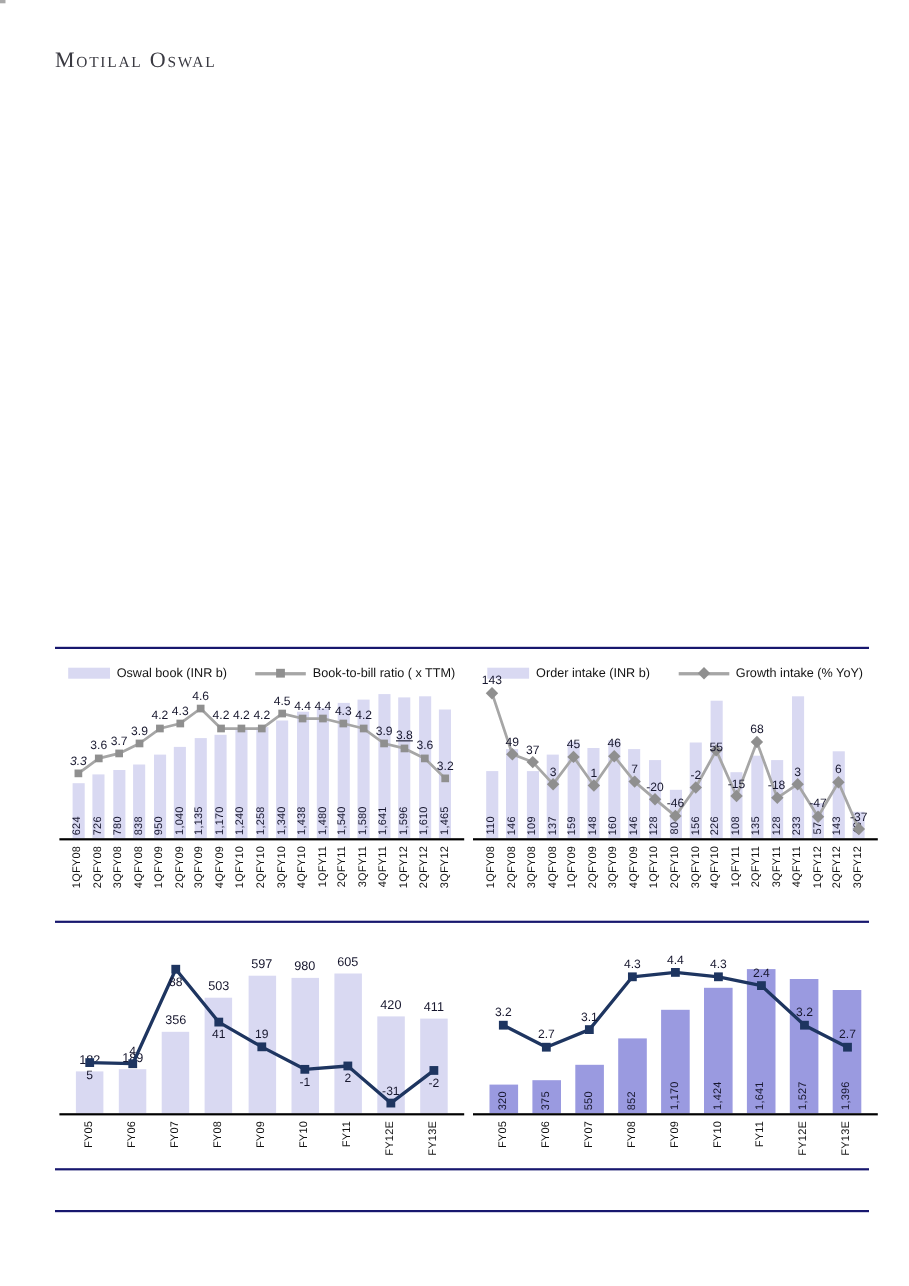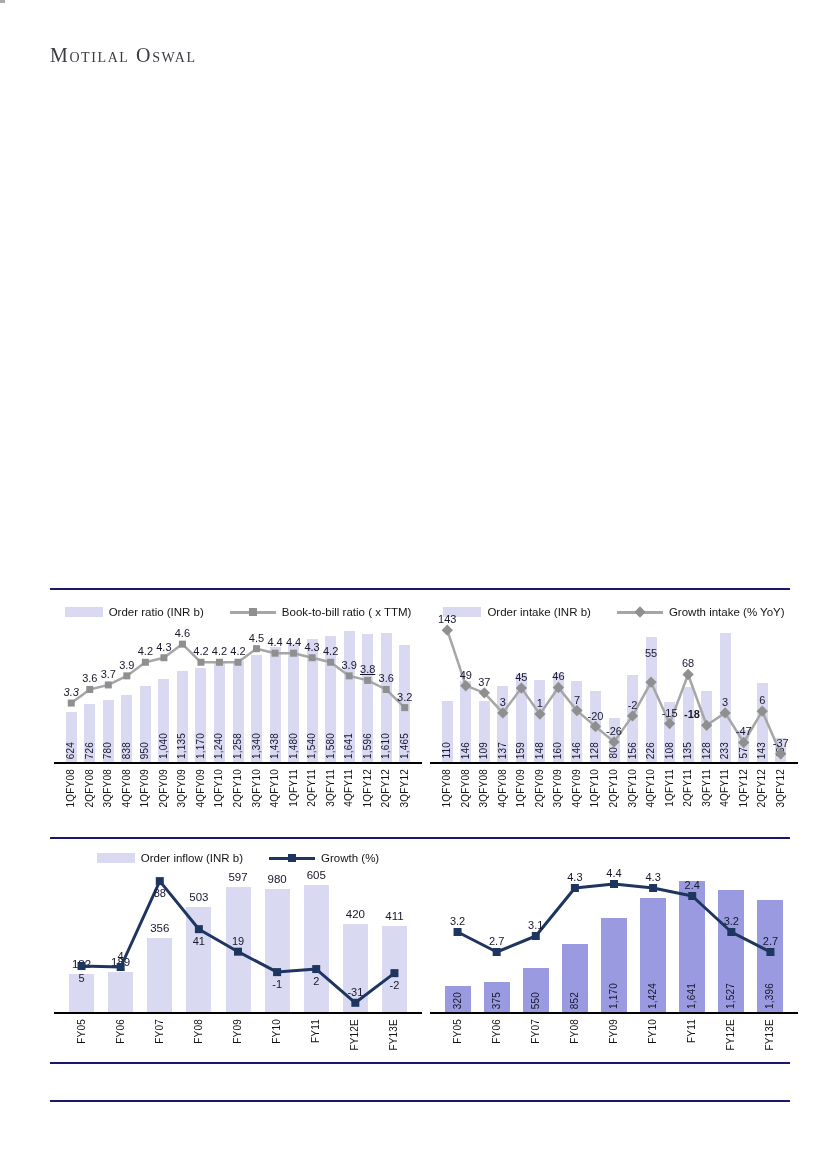--- a/index.html
+++ b/index.html
@@ -48,21 +48,21 @@
 
   <div class="rule r1"></div>
   <div class="rule r2"></div>
   <div class="rule r3"></div>
   <div class="rule r4"></div>
 
   <div class="chart ctop cl" id="c0">
     <div class="legend">
       <div class="lg-item">
         <span class="sw-bar"></span>
-        <span class="lg-t">Order ratio (INR b)</span>
+        <span class="lg-t">Oswal book (INR b)</span>
       </div>
       <div class="lg-item">
         <span class="sw-line">
             <i class="mk"></i>
           </span>
         <span class="lg-t">Book-to-bill ratio ( x TTM)</span>
       </div>
     </div>
   <div class="bar" style="left: 13.7632px; top: 112px; width: 11px; height: 50px;"></div>
       <div class="vlab" style="left: 13.2632px; bottom: 75px;">624</div>
@@ -260,45 +260,33 @@
       </svg>
       <div class="llab" style="left: 4.26316px; top: 13.1391px;">143</div>
       <div class="llab" style="left: 22.7895px; top: 68.7217px;">49</div>
       <div class="llab" style="left: 41.3158px; top: 75.8174px;">37</div>
       <div class="llab" style="left: 59.8421px; top: 95.9217px;">3</div>
       <div class="llab" style="left: 78.3684px; top: 71.087px;">45</div>
       <div class="llab" style="left: 96.8947px; top: 97.1043px;">1</div>
       <div class="llab" style="left: 115.421px; top: 70.4957px;">46</div>
       <div class="llab" style="left: 133.947px; top: 93.5565px;">7</div>
       <div class="llab" style="left: 152.474px; top: 109.522px;">-20</div>
-      <div class="llab" style="left: 171px; top: 124.896px;">-26</div>
+      <div class="llab" style="left: 171px; top: 124.896px;">-46</div>
       <div class="llab" style="left: 189.526px; top: 98.8783px;">-2</div>
-      <div class="llab" style="left: 208.053px; top: 47px;">55</div>
+      <div class="llab" style="left: 208.053px; top: 74px;">55</div>
       <div class="llab" style="left: 226.579px; top: 106.565px;">-15</div>
       <div class="llab" style="left: 245.105px; top: 57.487px;">68</div>
-      <div class="llab" style="left: 249px; top: 108.339px; font-weight: bold;">-18</div>
+      <div class="llab" style="left: 263px; top: 108.339px;">-18</div>
       <div class="llab" style="left: 282.158px; top: 95.9217px;">3</div>
       <div class="llab" style="left: 300.684px; top: 125.487px;">-47</div>
       <div class="llab" style="left: 319.211px; top: 94.1478px;">6</div>
       <div class="llab" style="left: 337.737px; top: 136.722px;">-37</div>
     </div>
 
   <div class="chart cbot cl" id="c2">
-    <div class="legend">
-      <div class="lg-item">
-        <span class="sw-bar"></span>
-        <span class="lg-t">Order inflow (INR b)</span>
-      </div>
-      <div class="lg-item">
-        <span class="sw-line navy">
-            <i class="mk"></i>
-          </span>
-        <span class="lg-t">Growth (%)</span>
-      </div>
-    </div>
   <div class="bar" style="left: 17.0556px; top: 128px; width: 25px; height: 38px;"></div>
       <div class="hlab" style="left: 7.55556px; top: 112px;">182</div>
       <div class="vlab cat" style="left: 23.5556px; top: 173px;">FY05</div>
       <div class="bar" style="left: 56.1667px; top: 126px; width: 25px; height: 40px;"></div>
       <div class="hlab" style="left: 46.6667px; top: 110px;">189</div>
       <div class="vlab cat" style="left: 62.6667px; top: 173px;">FY06</div>
       <div class="bar" style="left: 95.2778px; top: 92px; width: 25px; height: 74px;"></div>
       <div class="hlab" style="left: 85.7778px; top: 76px;">356</div>
       <div class="vlab cat" style="left: 101.778px; top: 173px;">FY07</div>
       <div class="bar" style="left: 134.389px; top: 61px; width: 25px; height: 105px;"></div>

